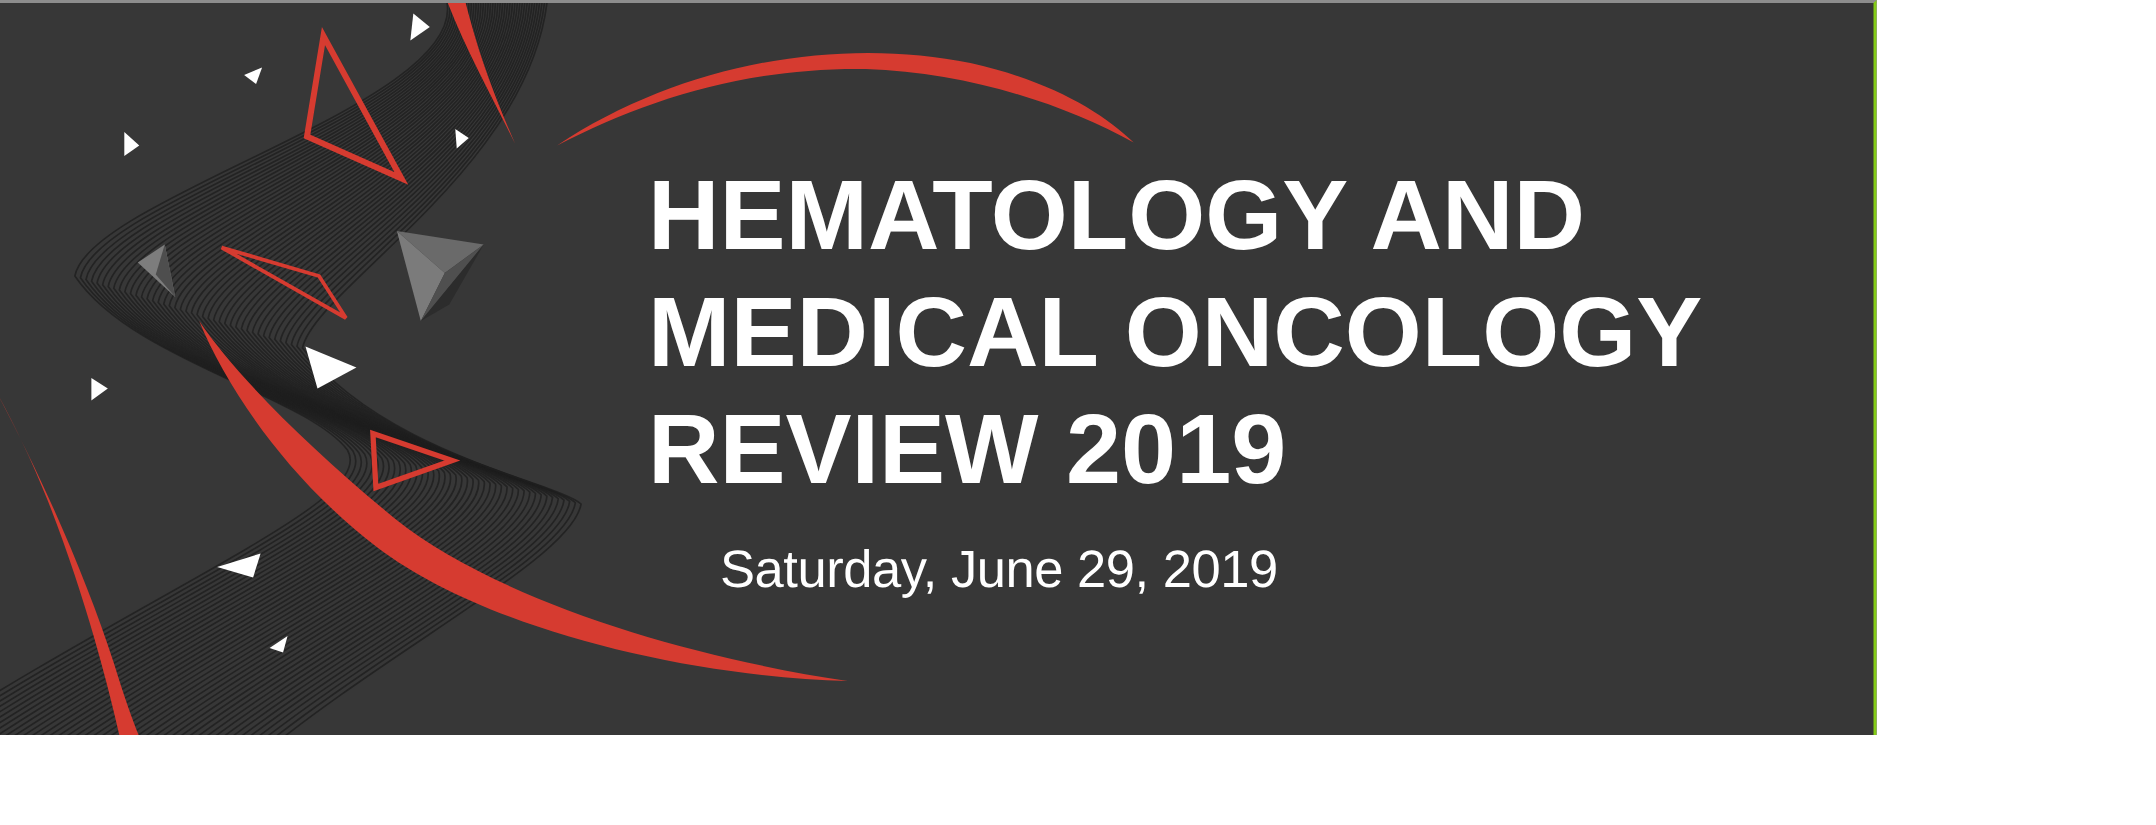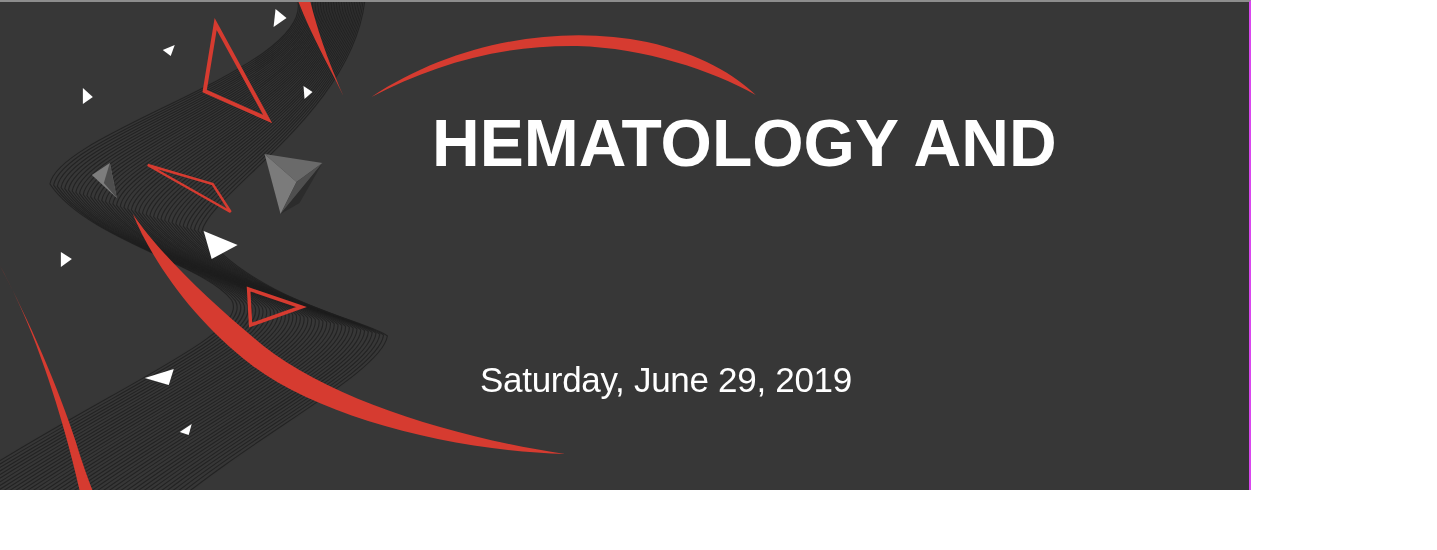--- a/index.html
+++ b/index.html
@@ -6,21 +6,21 @@
   body{
     width:1437px;height:550px;position:relative;overflow:hidden;
     font-family:"Liberation Sans","DejaVu Sans",sans-serif;
   }
   .banner{
     position:absolute;left:0;top:0;
     width:1251px;height:490px;
     box-sizing:border-box;
     background:var(--background,#373737);
     border-top:2px solid #8d8d8d;
-    border-right:2px solid #d946ef;
+    border-right:2px solid #84cc16;
     overflow:hidden;
   }
   .decor{position:absolute;left:0;top:0;width:100%;height:100%;display:block;}
   .text-block{position:absolute;left:432px;top:102px;width:780px;}
   .title{
     margin:0;
     font-size:66px;line-height:78px;font-weight:bold;
     color:var(--text,#ffffff);
     letter-spacing:0px;
   }
@@ -121,17 +121,18 @@
       <polygon points="304,84 313,90 305,97"></polygon>
       <polygon points="204,229 238,243 212,257"></polygon>
       <polygon points="61,250 72,257 61,265"></polygon>
       <polygon points="145,376 174,367 169,383"></polygon>
       <polygon points="180,430 192,422 189,433"></polygon>
     </g>
   </svg>
 
   <h1 class="title text-block">
     <span>HEMATOLOGY AND</span><br>
-    <br>
+    <span>MEDICAL ONCOLOGY</span><br>
+    <span>REVIEW 2019</span>
   </h1>
 
   <div class="date">Saturday, June 29, 2019</div>
 </div>
 
 </body></html>

